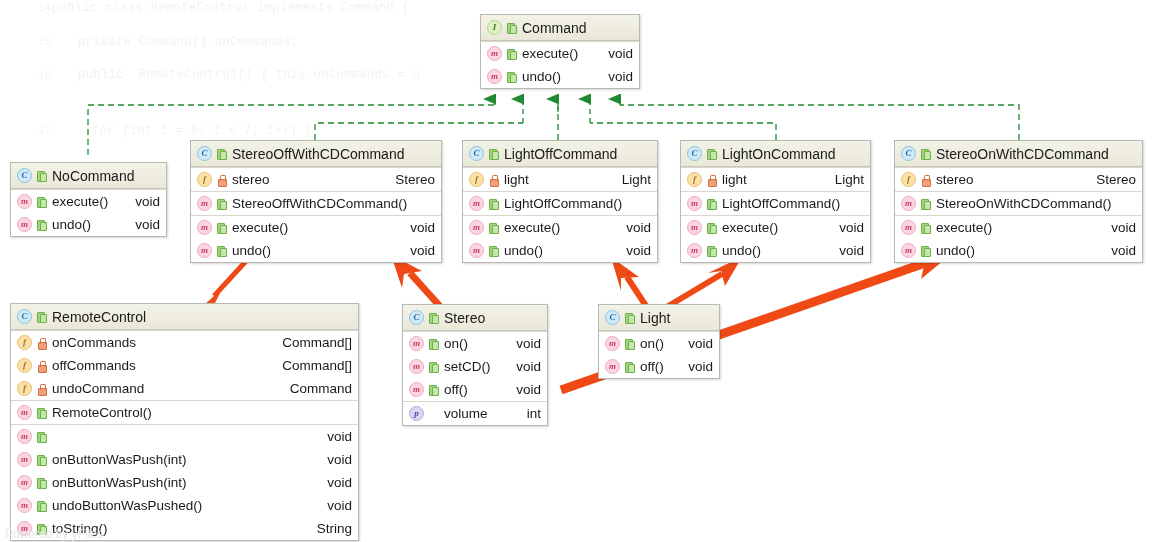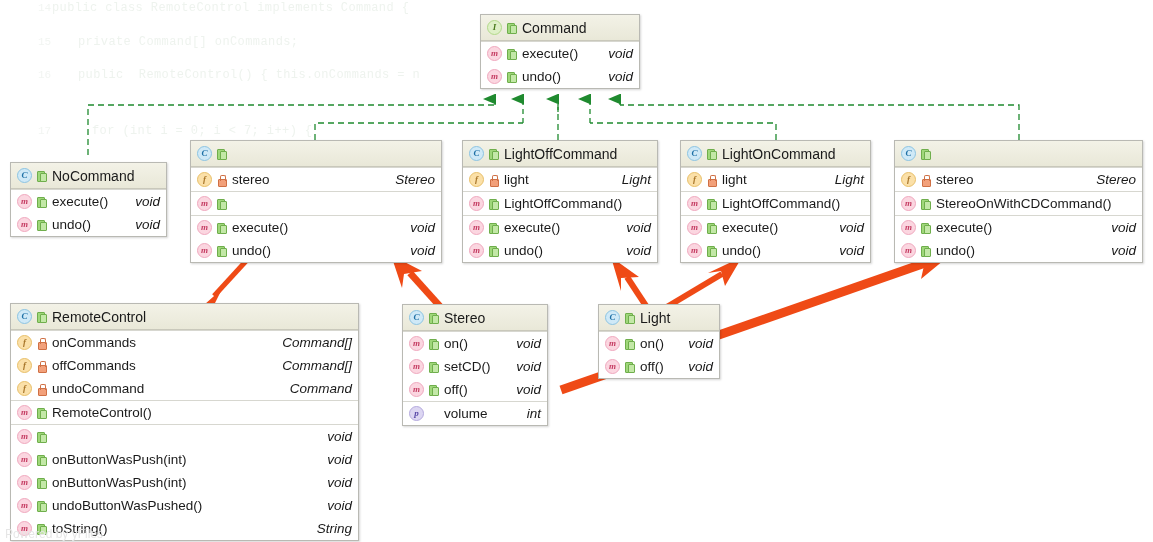--- a/index.html
+++ b/index.html
@@ -55,21 +55,21 @@
   .uml-section{border-top:1px solid #d7d7d0;}
   .uml-section:first-child{border-top:none;}
   .uml-row{
     display:flex;align-items:center;
     height:23px;
     padding:0 6px;
     white-space:nowrap;
   }
   .uml-row .rname{flex:0 0 auto;}
   .uml-row .rspacer{flex:1 1 auto;min-width:8px;}
-  .uml-row .rtype{flex:0 0 auto;color:#1a1a1a;font-style:italic;}
+  .uml-row .rtype{flex:0 0 auto;color:#1a1a1a;}
 
   
   .chip{
     flex:0 0 auto;
     width:15px;height:15px;border-radius:50%;
     margin-right:4px;
     display:inline-flex;align-items:center;justify-content:center;
     font-size:9px;font-weight:bold;font-style:italic;
     font-family:"Liberation Serif", serif;
     line-height:1;
@@ -234,34 +234,36 @@
         <span class="rspacer"></span>
         <span class="rtype">void</span>
       </div>
     </div>
   </div>
 
   <div class="umlbox" style="left:190px;top:140px;width:252px;">
     <div class="uml-title">
       <span class="chip chip-c">C</span>
       <span class="vis vis-pub"></span>
+      <span>StereoOffWithCDCommand</span>
     </div>
     <div class="uml-section">
       <div class="uml-row">
         <span class="chip chip-f">f</span>
         <span class="vis vis-priv"></span>
         <span class="rname">stereo</span>
         <span class="rspacer"></span>
         <span class="rtype">Stereo</span>
       </div>
     </div>
     <div class="uml-section">
       <div class="uml-row">
         <span class="chip chip-m">m</span>
         <span class="vis vis-pub"></span>
+        <span class="rname">StereoOffWithCDCommand()</span>
         <span class="rspacer"></span>
         <span class="rtype"></span>
       </div>
     </div>
     <div class="uml-section">
       <div class="uml-row">
         <span class="chip chip-m">m</span>
         <span class="vis vis-pub"></span>
         <span class="rname">execute()</span>
         <span class="rspacer"></span>
@@ -358,20 +360,21 @@
         <span class="rspacer"></span>
         <span class="rtype">void</span>
       </div>
     </div>
   </div>
 
   <div class="umlbox" style="left:894px;top:140px;width:249px;">
     <div class="uml-title">
       <span class="chip chip-c">C</span>
       <span class="vis vis-pub"></span>
+      <span>StereoOnWithCDCommand</span>
     </div>
     <div class="uml-section">
       <div class="uml-row">
         <span class="chip chip-f">f</span>
         <span class="vis vis-priv"></span>
         <span class="rname">stereo</span>
         <span class="rspacer"></span>
         <span class="rtype">Stereo</span>
       </div>
     </div>

